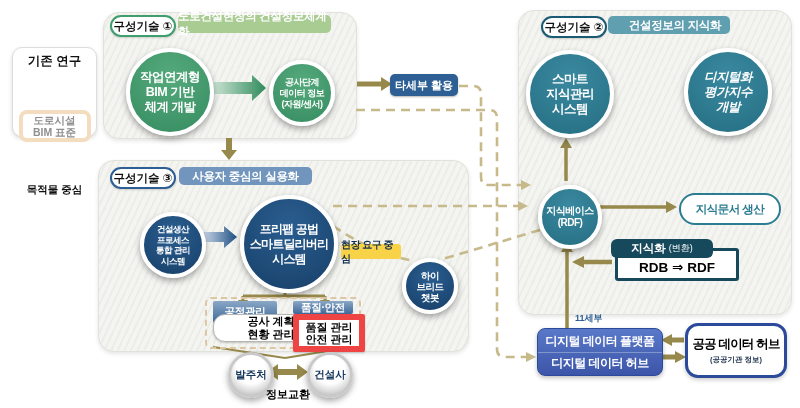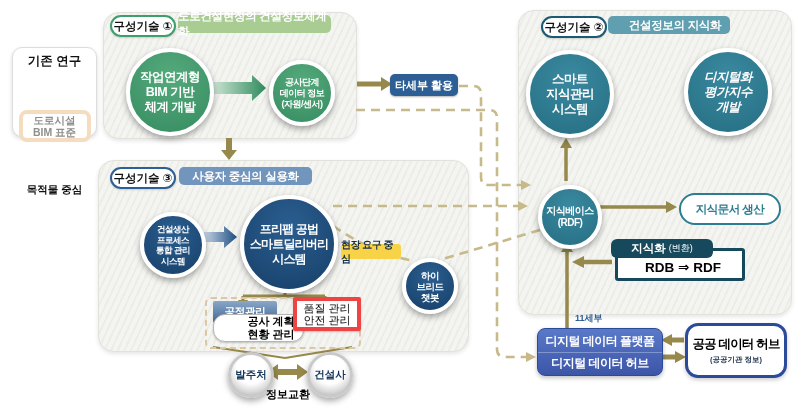--- a/index.html
+++ b/index.html
@@ -141,21 +141,21 @@
 평가지수
 개발</div>
   <div class="circle teal pre" style="left:538px;top:185px;width:56px;height:56px;font-size:10px;line-height:12px;letter-spacing:-0.5px;">지식베이스
 (RDF)</div>
 
   <div style="position:absolute;left:679px;top:193px;width:98px;height:28px;background:#fff;border:2.5px solid #2d7d92;border-radius:16px;
               display:flex;align-items:center;justify-content:center;">
     <span style="color:#2d7d92;font-weight:bold;font-size:11.5px;letter-spacing:-0.5px;">지식문서 생산</span>
     </div>
 
-  <div class="whitebox" style="left:615px;top:248px;width:118px;height:27px;border:3px solid #17495c;border-radius:3px;justify-content:flex-end;padding-left:6px;">
+  <div class="whitebox" style="left:615px;top:248px;width:118px;height:27px;border:3px solid #17495c;border-radius:3px;justify-content:flex-end;">
     <span style="font-size:13.5px;color:#000;font-weight:bold;margin-bottom:3px;">RDB ⇒ RDF</span>
     </div>
   <div style="position:absolute;left:611px;top:239px;width:102px;height:19px;background:#17495c;border-radius:6px;
               display:flex;align-items:center;justify-content:center;gap:3px;color:#fff;">
     <span style="font-weight:bold;font-size:11.5px;">지식화</span>
     <span style="font-size:9px;">(변환)</span>
     </div>
 
   <div class="badge" style="left:110px;top:167px;width:62px;height:18px;border:2.5px solid #2d5f94;">
     <span>구성기술 ③</span>
@@ -181,21 +181,21 @@
 
   <div style="position:absolute;left:205px;top:297px;width:152px;height:48px;border:2px dashed #dcc6a4;border-radius:6px;"></div>
   <div class="band" style="left:213px;top:301px;width:64px;height:22px;font-size:10.5px;background:linear-gradient(#8aa7c6,#3f6899);border-radius:2px;">
     <span>공정관리</span>
     </div>
   <div class="band" style="left:293px;top:301px;width:60px;height:13px;font-size:10.5px;background:linear-gradient(#8aa7c6,#3f6899);border-radius:2px;">
     <span>품질·안전</span>
     </div>
   <div class="whitebox pre" style="left:213px;top:314px;width:64px;height:26px;border:1px solid #b5b5b5;border-radius:12px;font-size:11px;font-weight:bold;color:#000;line-height:13px;box-shadow:0 1px 2px rgba(0,0,0,.2);padding-left:25px;">공사 계획
 현황 관리</div>
-  <div class="whitebox pre" style="left:293px;top:297px;width:60px;height:26px;border:4px solid #ef4444;border-radius:2px;font-size:11px;font-weight:normal;color:#000;line-height:12.5px;box-shadow:0 1px 2px rgba(0,0,0,.2);">품질 관리
+  <div class="whitebox pre" style="left:293px;top:314px;width:60px;height:26px;border:6px solid #ef4444;border-radius:2px;font-size:11px;font-weight:bold;color:#000;line-height:12.5px;box-shadow:0 1px 2px rgba(0,0,0,.2);">품질 관리
 안전 관리</div>
 
   <div class="circle graycir" style="left:228px;top:352px;width:40px;height:40px;font-size:10.5px;">
     <span>발주처</span>
     </div>
   <div class="circle graycir" style="left:307px;top:352px;width:40px;height:40px;font-size:10.5px;">
     <span>건설사</span>
     </div>
   <div style="position:absolute;left:257px;top:387px;width:62px;text-align:center;font-weight:bold;font-size:11px;color:#000;">
     <span>정보교환</span></div>

